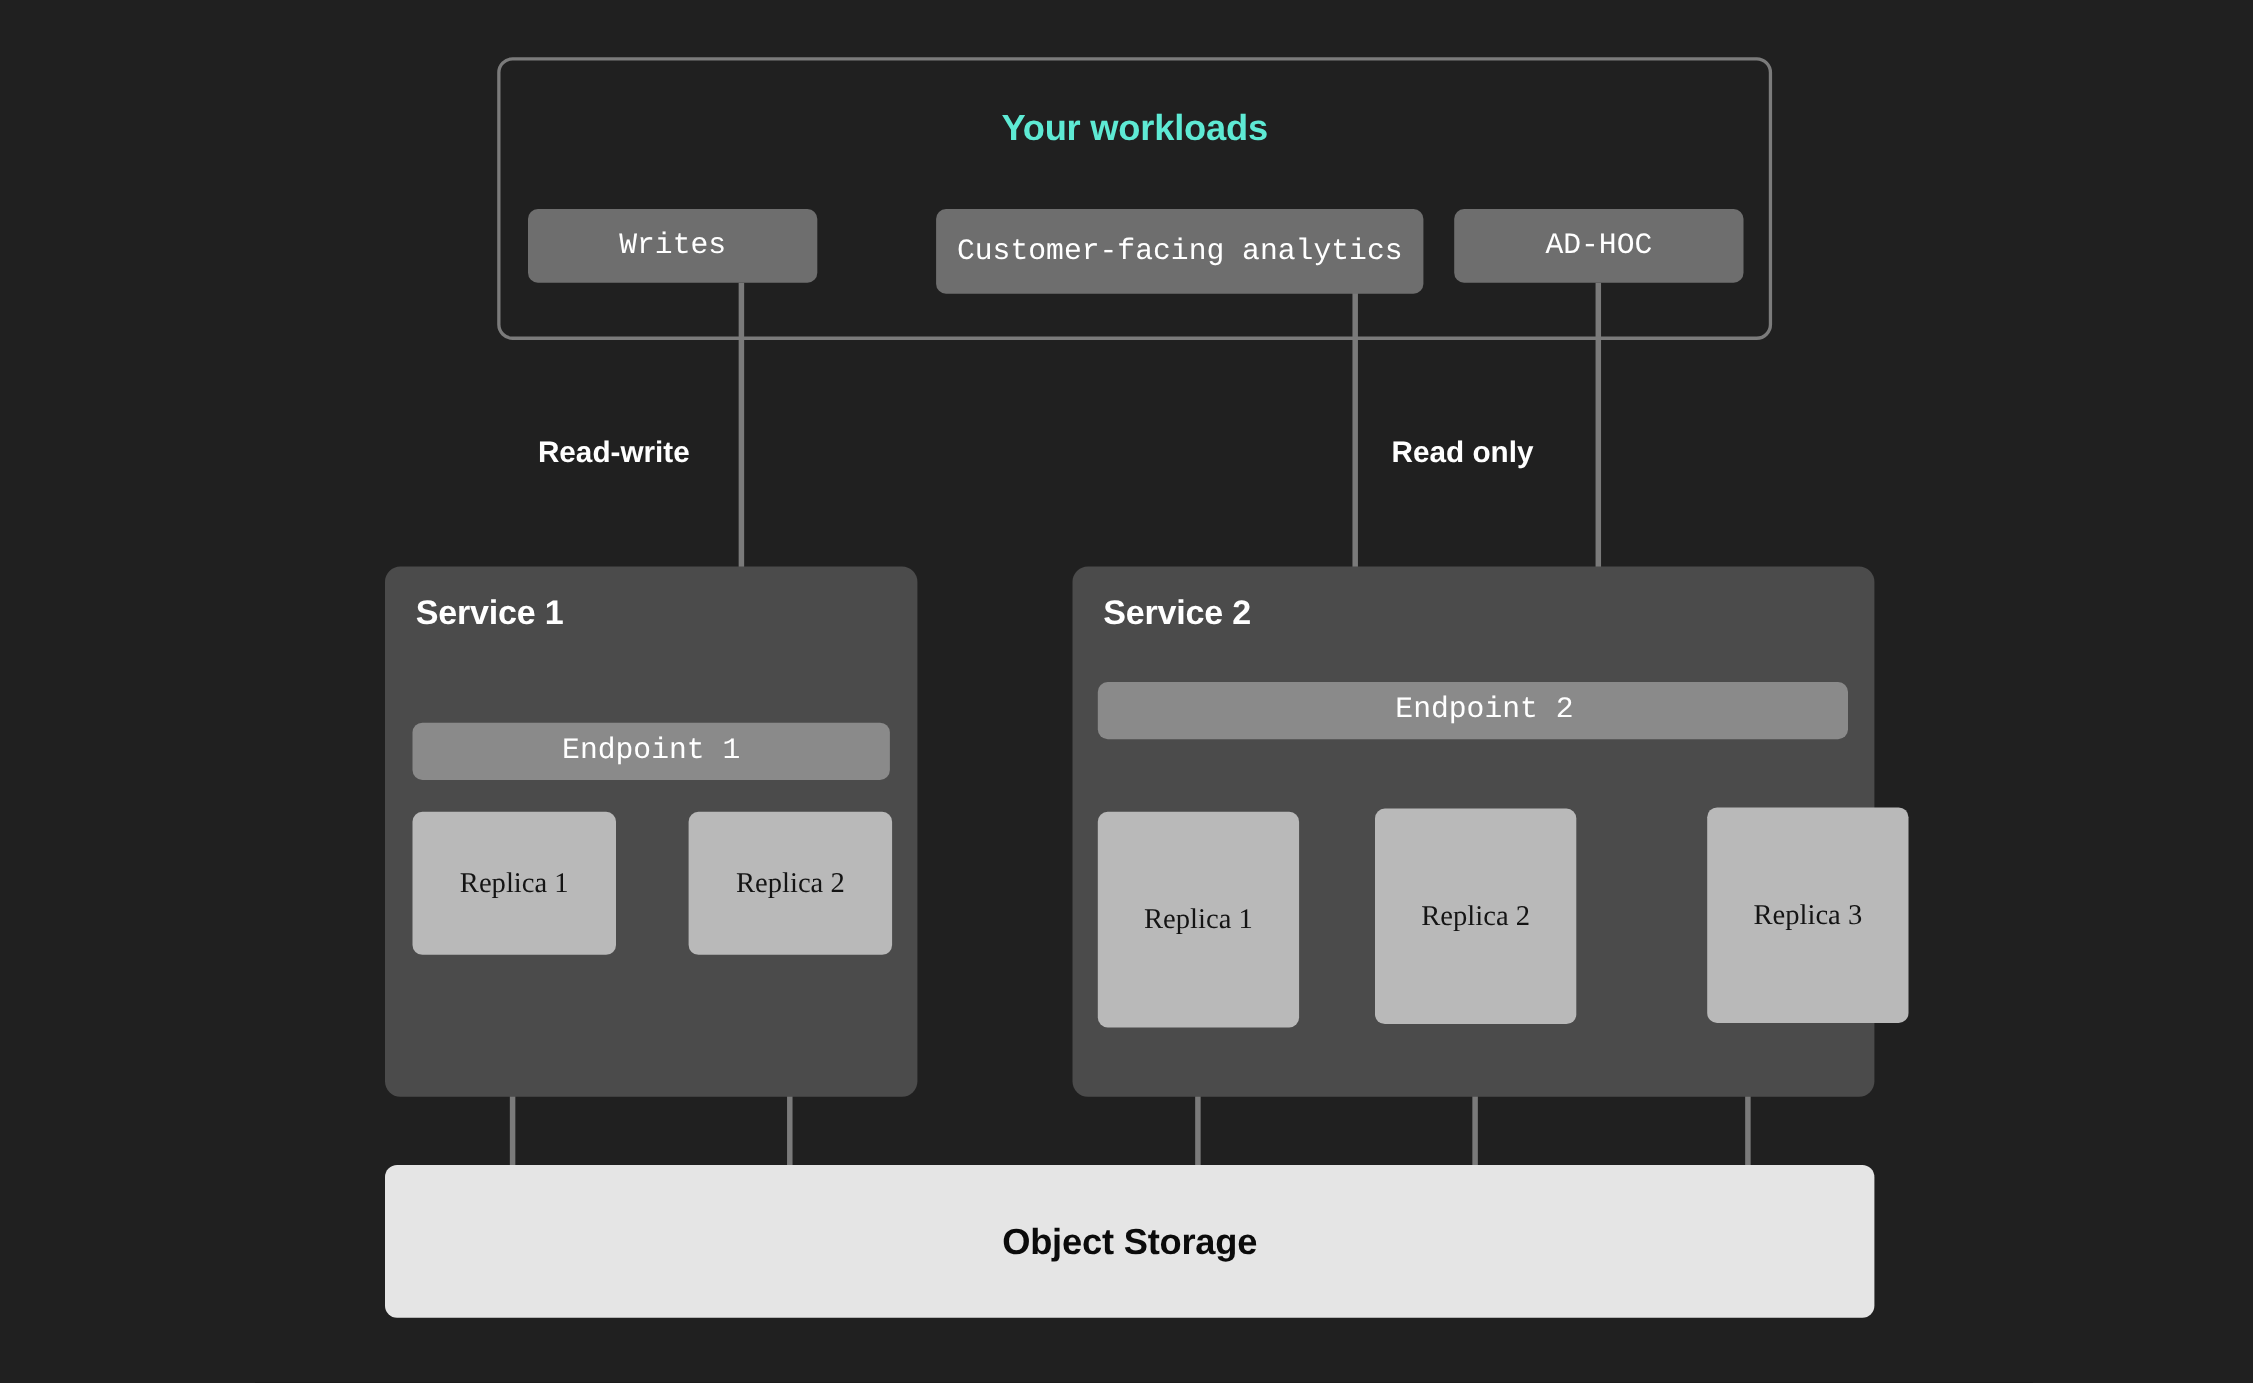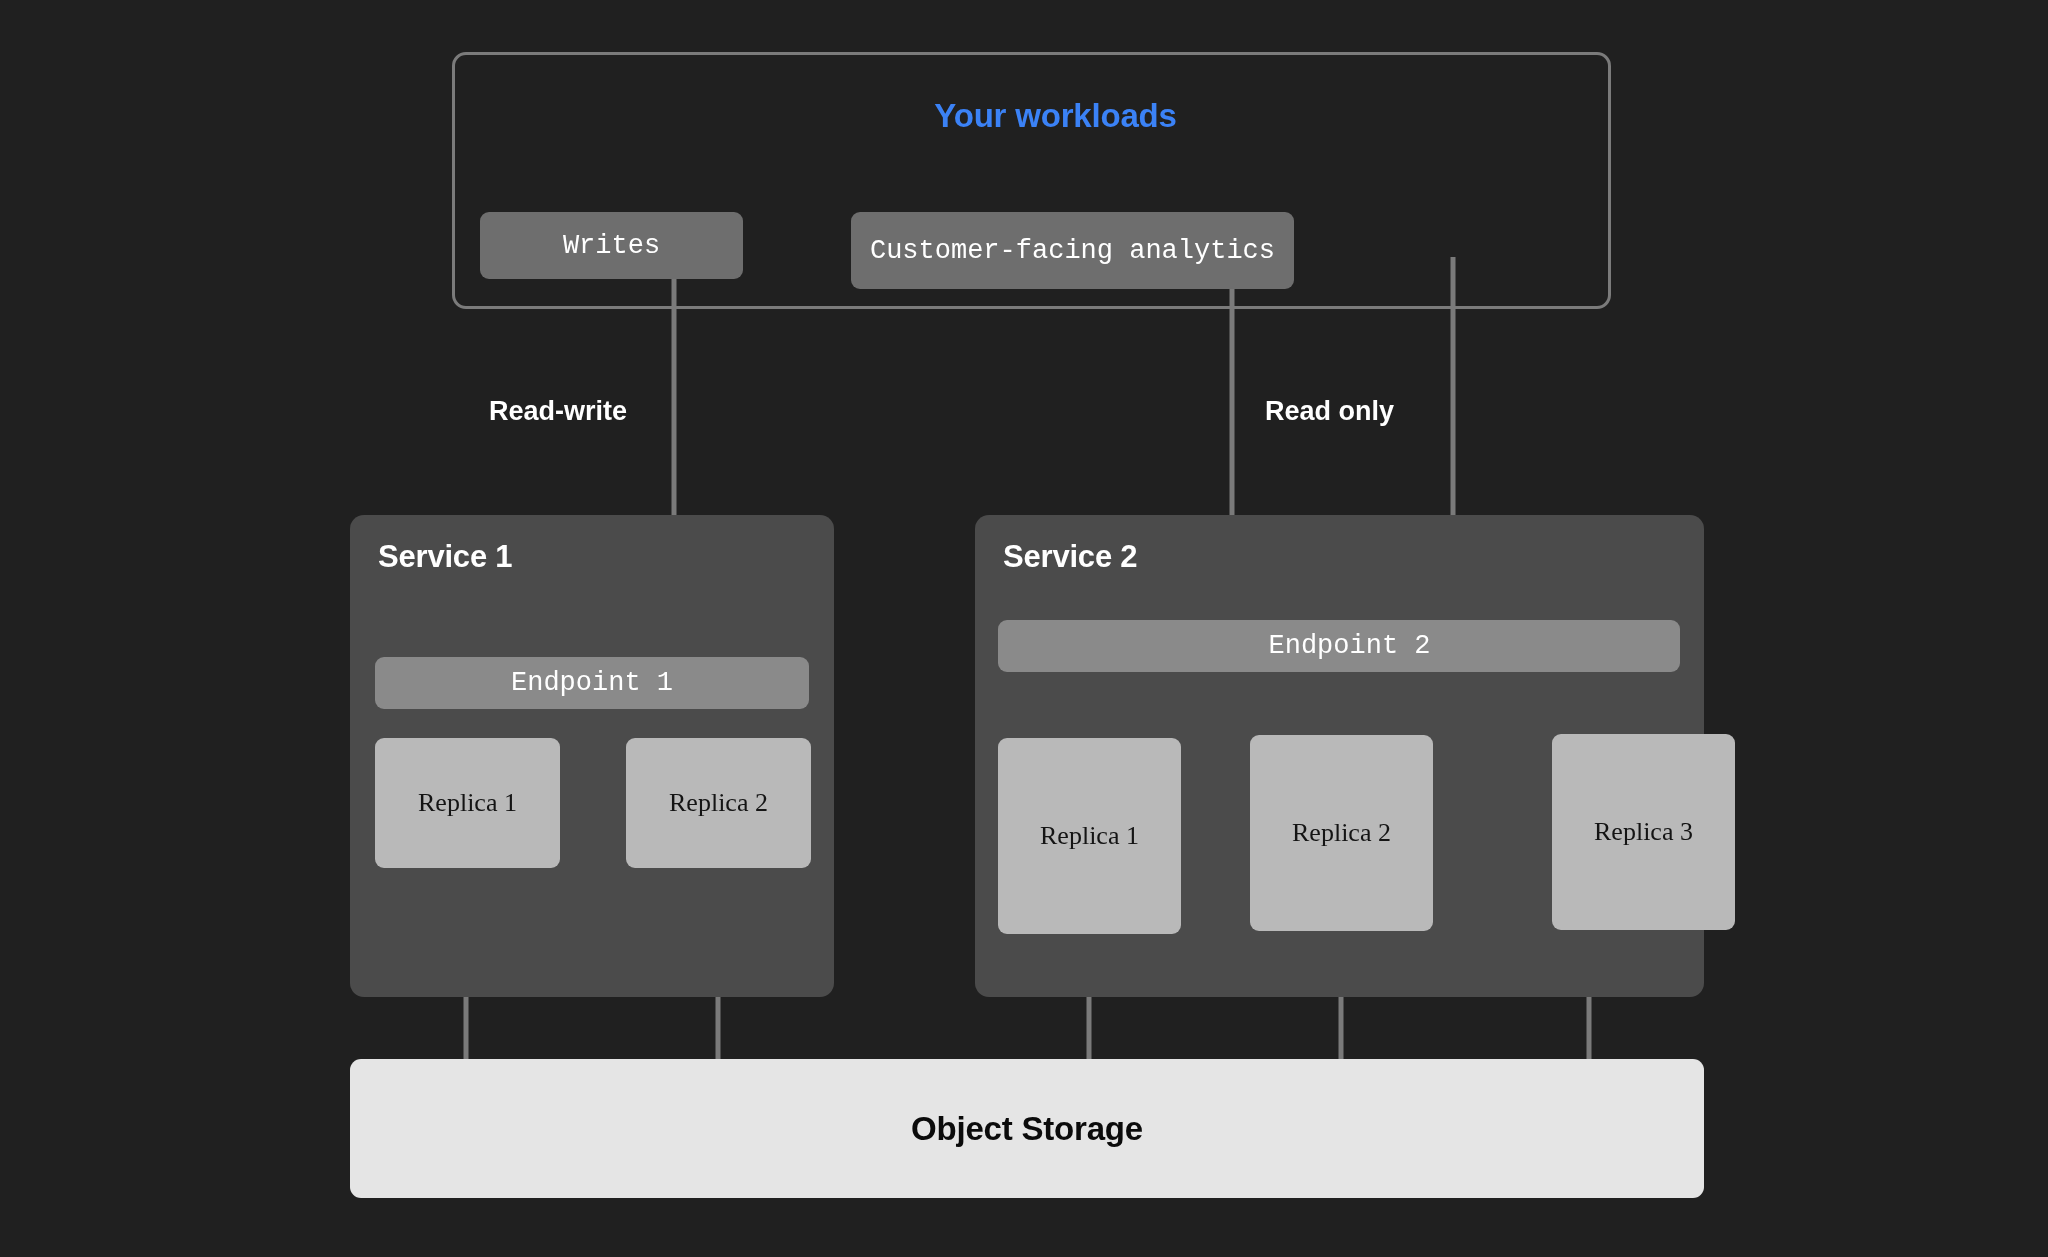--- a/index.html
+++ b/index.html
@@ -38,41 +38,39 @@
     border-radius: 14px;
     box-sizing: border-box;
     z-index: 3;
   }
   .workloads-title {
     position: absolute;
     left: 0;
     top: 42px;
     width: 100%;
     text-align: center;
-    color: #3b82f6;
+    color: #5eead4;
     font-size: 33px;
     font-weight: bold;
     letter-spacing: -0.2px;
-    padding-left: 24px;
   }
 
   
   .chip {
     position: absolute;
     background: #6e6e6e;
     border-radius: 9px;
     color: #ffffff;
     font-family: "Liberation Mono", "DejaVu Sans Mono", monospace;
     font-size: 27px;
     display: flex;
     align-items: center;
     justify-content: center;
     box-sizing: border-box;
     z-index: 4;
-    margin-top: 22px;
   }
   #chip-writes   { left: 480px;  top: 190px; width: 263px; height: 67px; }
   #chip-analytics{ left: 851px;  top: 190px; width: 443px; height: 77px; }
   #chip-adhoc    { left: 1322px; top: 190px; width: 263px; height: 67px; }
 
   
   .flow-label {
     position: absolute;
     color: #ffffff;
     font-size: 27px;
@@ -189,20 +187,23 @@
   <div class="workloads-panel">
     <div class="workloads-title">Your workloads</div>
   </div>
 
   <div class="chip" id="chip-writes">
     <span>Writes</span>
   </div>
   <div class="chip" id="chip-analytics">
     <span>Customer-facing analytics</span>
   </div>
+  <div class="chip" id="chip-adhoc">
+    <span>AD-HOC</span>
+  </div>
 
   <div class="flow-label" id="label-read-write">Read-write</div>
   <div class="flow-label" id="label-read-only">Read only</div>
 
   <div class="service-panel" id="service-1">
     <div class="service-title">Service 1</div>
   </div>
   <div class="endpoint-bar" id="endpoint-1">
     <span>Endpoint 1</span>
   </div>

